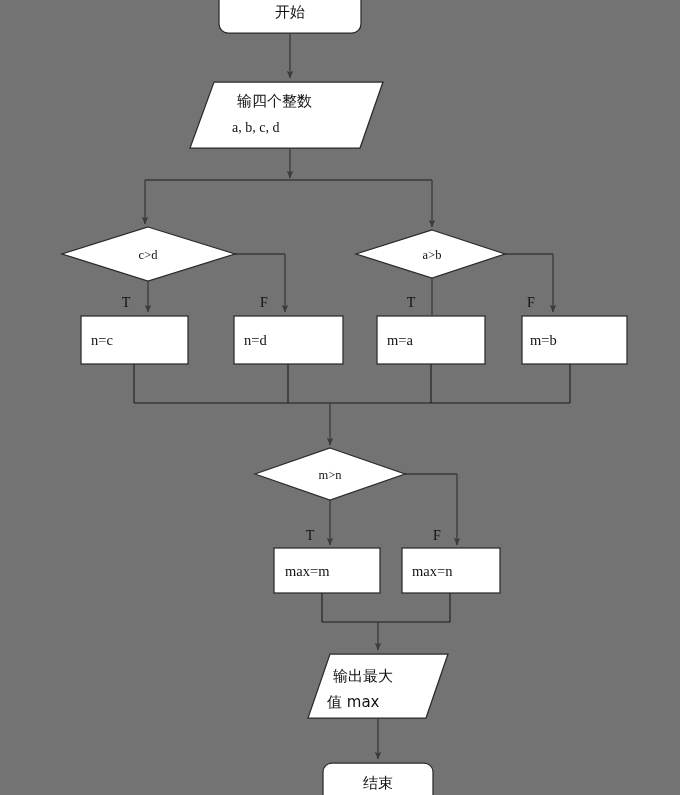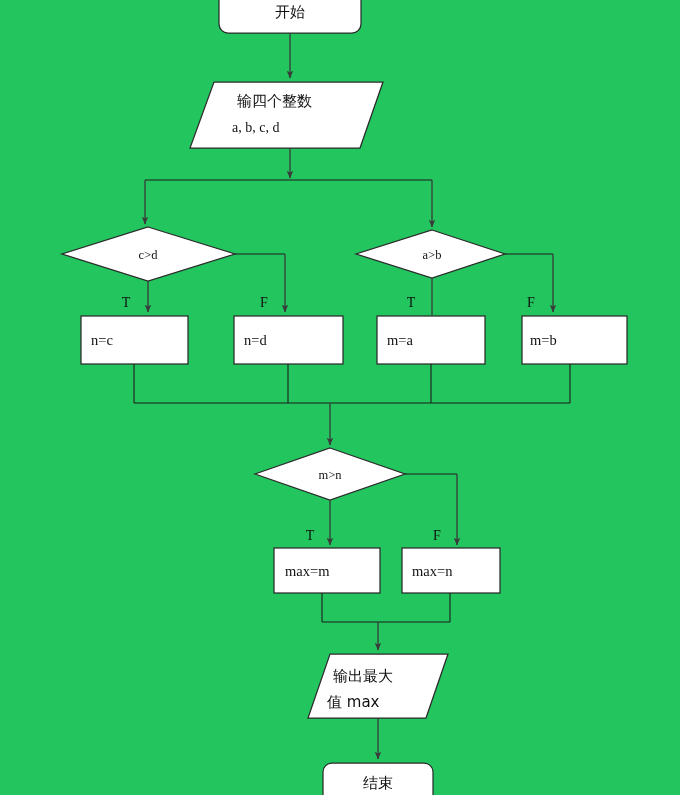--- a/index.html
+++ b/index.html
@@ -4,21 +4,21 @@
 <style>
   html, body {
     margin: 0;
     padding: 0;
     background: #ffffff;
   }
   #canvas {
     position: relative;
     width: 680px;
     height: 795px;
-    background: #22c55e;
+    background: #737373;
     overflow: hidden;
     font-family: "Liberation Serif", "DejaVu Serif", serif;
   }
   svg.flow {
     position: absolute;
     left: 0;
     top: 0;
     width: 680px;
     height: 795px;
   }

